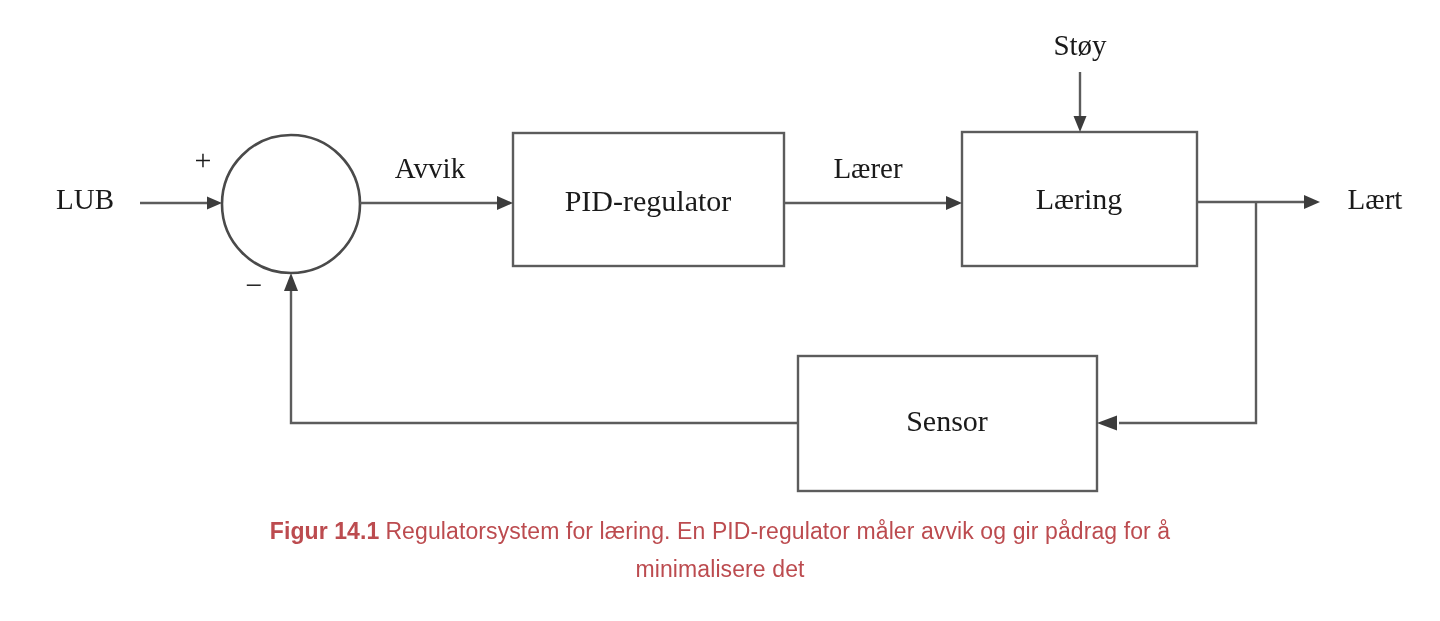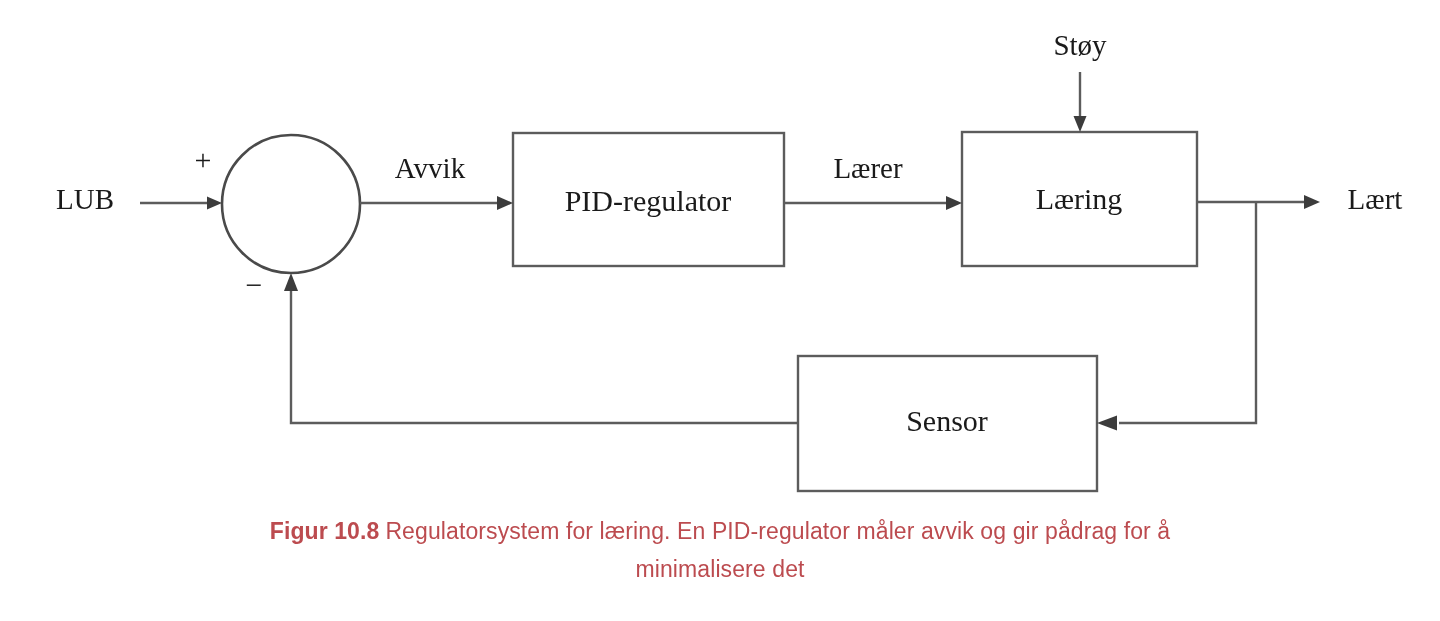--- a/index.html
+++ b/index.html
@@ -131,17 +131,17 @@
     <polyline class="wire" points="1256,202 1256,423 1119,423"></polyline>
     <polygon class="arrow-head" points="1097,423 1117,415.5 1117,430.5"></polygon>
 
     <polyline class="wire" points="798,423 291,423 291,285"></polyline>
     <polygon class="arrow-head" points="291,273 284,291 298,291"></polygon>
     <text class="sign-label" x="254" y="288">−</text>
 
   </svg>
 
   <div id="caption">
-    <span class="cap-num">Figur 10.8</span><span class="cap-text">Regulatorsystem for læring. En PID-regulator måler avvik og gir pådrag for å</span>
+    <span class="cap-num">Figur 14.1</span><span class="cap-text">Regulatorsystem for læring. En PID-regulator måler avvik og gir pådrag for å</span>
     <span class="cap-line2">minimalisere det</span>
   </div>
 
 </div>
 
 </body></html>

